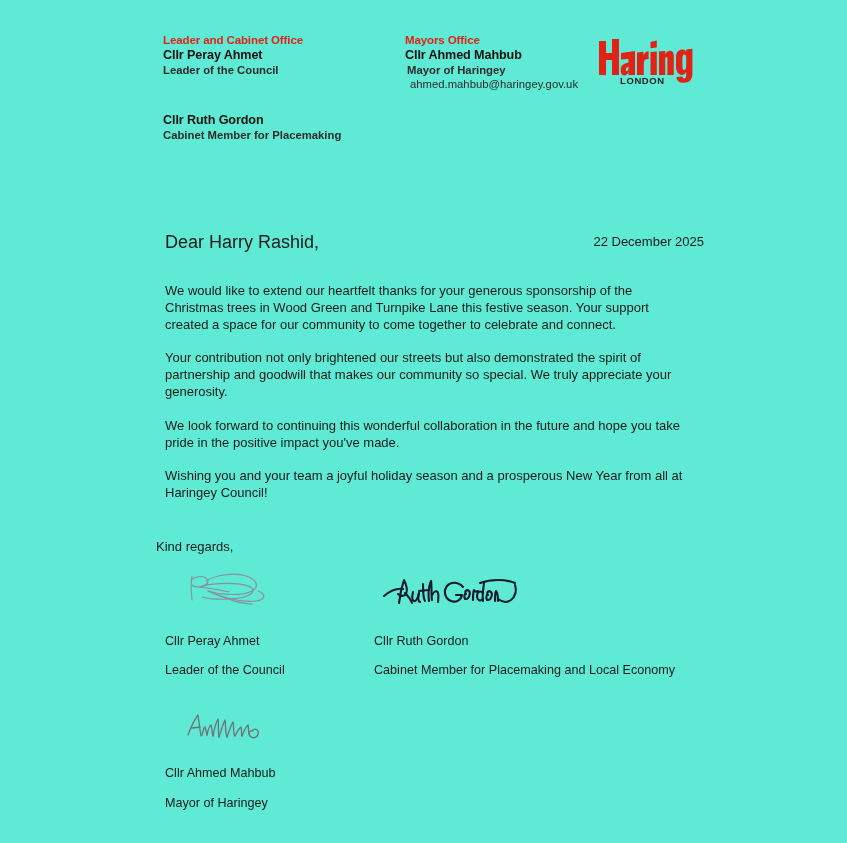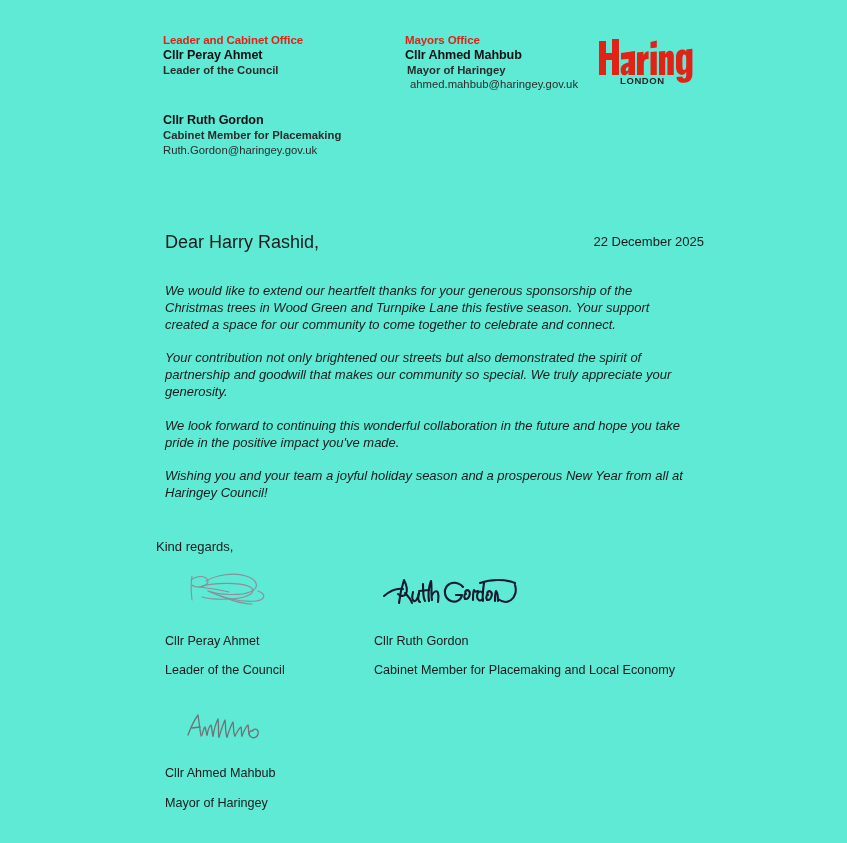--- a/index.html
+++ b/index.html
@@ -99,21 +99,20 @@
     position: absolute;
     left: 165px;
     top: 283px;
     width: 527px;
     font-size: 13px;
     line-height: 16.8px;
     color: #1a1a1a;
   }
   .body-copy p {
     margin: 0 0 17px 0;
-    font-style: italic;
   }
   .body-copy p:last-child { margin-bottom: 0; }
 
   .closing {
     position: absolute;
     left: 156px;
     top: 539px;
     font-size: 13px;
     color: #1a1a1a;
   }
@@ -154,21 +153,20 @@
     <div class="sender-block sender-mayor">
       <div class="office-name">Mayors Office</div>
       <div class="person-name">Cllr Ahmed Mahbub</div>
       <div class="person-role indent-1">Mayor of Haringey</div>
       <div class="person-email indent-2">ahmed.mahbub@haringey.gov.uk</div>
     </div>
 
     <div class="sender-block sender-cabinet">
       <div class="person-name">Cllr Ruth Gordon</div>
       <div class="person-role">Cabinet Member for Placemaking</div>
-      <div class="person-email">Ruth.Gordon@haringey.gov.uk</div>
     </div>
   </div>
 
   <div class="logo">
     <svg viewBox="0 0 100 52" xmlns="http://www.w3.org/2000/svg">
       <g fill="#e02217">
 
         <path d="M2,8 L9,8 L9,20 L15,20 L15,6 L22,6 L22,42 L15,42 L15,27 L9,27 L9,42 L2,42 Z"></path>
 
         <path d="M24,20 L38,18 L38,42 L31.5,42 L31.5,39 C30.5,41.5 28.5,42.6 26.6,42.3

